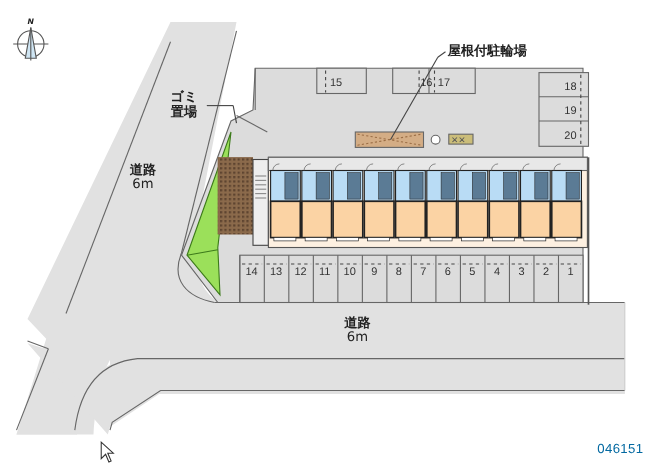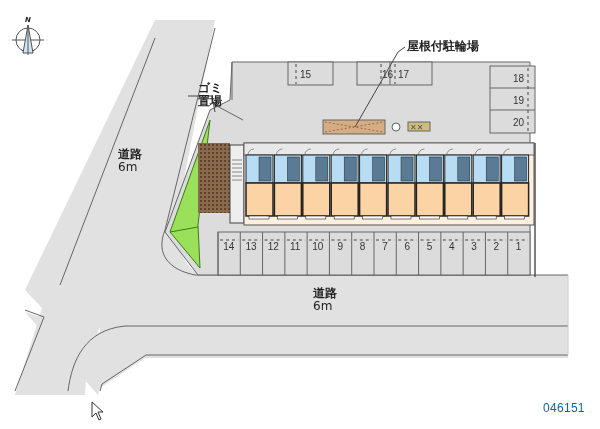--- a/index.html
+++ b/index.html
@@ -1,20 +1,20 @@
 <!DOCTYPE html>
 <html><head>
   <meta charset="utf-8">
   <style>
     html, body { margin: 0; padding: 0; background: #ffffff; }
     body { width: 600px; height: 429px; position: relative; overflow: hidden;
            font-family: "DejaVu Sans", "Liberation Sans", sans-serif; }
     #plan { position: absolute; left: 0; top: 0; width: 600px; height: 429px; }
     .num { font-family: "Liberation Sans", sans-serif; fill: #333; font-size: 10px; }
-    .overlay { position: absolute; font-family: "DejaVu Sans", sans-serif; color: #222; line-height: 1.05; text-align: left; }
+    .overlay { position: absolute; font-family: "DejaVu Sans", sans-serif; color: #222; line-height: 1.05; text-align: center; }
     #image-id { position: absolute; left: 543px; top: 401px; font-family: "Liberation Sans", sans-serif; font-size: 12px; color: #0369a1; letter-spacing: 0.3px; }
     #cursor { position: absolute; left: 91px; top: 401px; width: 14px; height: 20px; }
   </style>
 </head>
 <body>
 
 <svg id="plan" viewBox="0 0 600 429" xmlns="http://www.w3.org/2000/svg">
 
   <path d="M155,20 L215,20 L180,200 C172,235 180,265 200,275 L540,275 L540,300 L150,300 C105,300 90,330 85,395 L15,395 L42,308 L25,290 Z" fill="#e1e1e1" stroke="none"></path>
 
@@ -249,21 +249,21 @@
 
   <g transform="translate(28,40)">
     <circle r="12" fill="none" stroke="#555"></circle>
     <line x1="-16" y1="0" x2="16" y2="0" stroke="#555"></line>
     <path d="M0,-15 L-5,13 L5,13 Z" fill="#cfe5f3" stroke="#555"></path>
     <line x1="0" y1="-15" x2="0" y2="15" stroke="#555"></line>
     <text x="-3" y="-18" font-size="7" font-style="italic" font-weight="bold" fill="#222">N</text>
   </g>
 </svg>
 
-<div class="overlay" style="left:155px; top:82px; font-size:12px; font-weight:bold;margin-left:43px;">
+<div class="overlay" style="left:155px; top:82px; font-size:12px; font-weight:bold;">
   <div>ゴミ</div>
   <div>置場</div>
 </div>
 <div class="overlay" style="left:407px; top:40px; font-size:12px; font-weight:bold;">屋根付駐輪場</div>
 <div class="overlay" style="left:118px; top:148px; font-size:12px; font-weight:bold;">
   <div>道路</div>
   <div style="font-weight:normal;">6m</div>
 </div>
 <div class="overlay" style="left:313px; top:287px; font-size:12px; font-weight:bold;">
   <div>道路</div>

